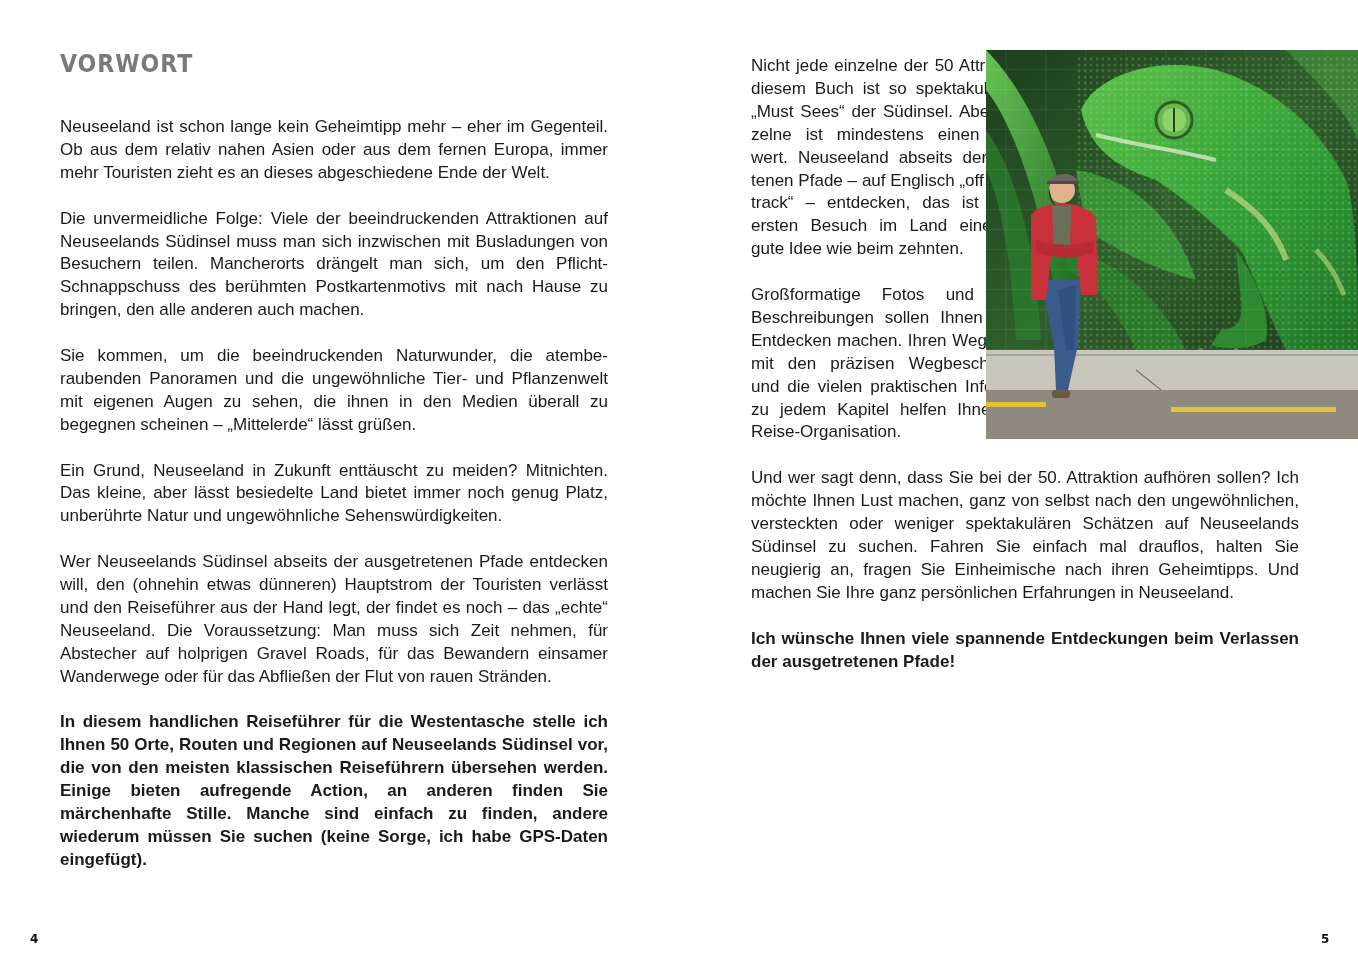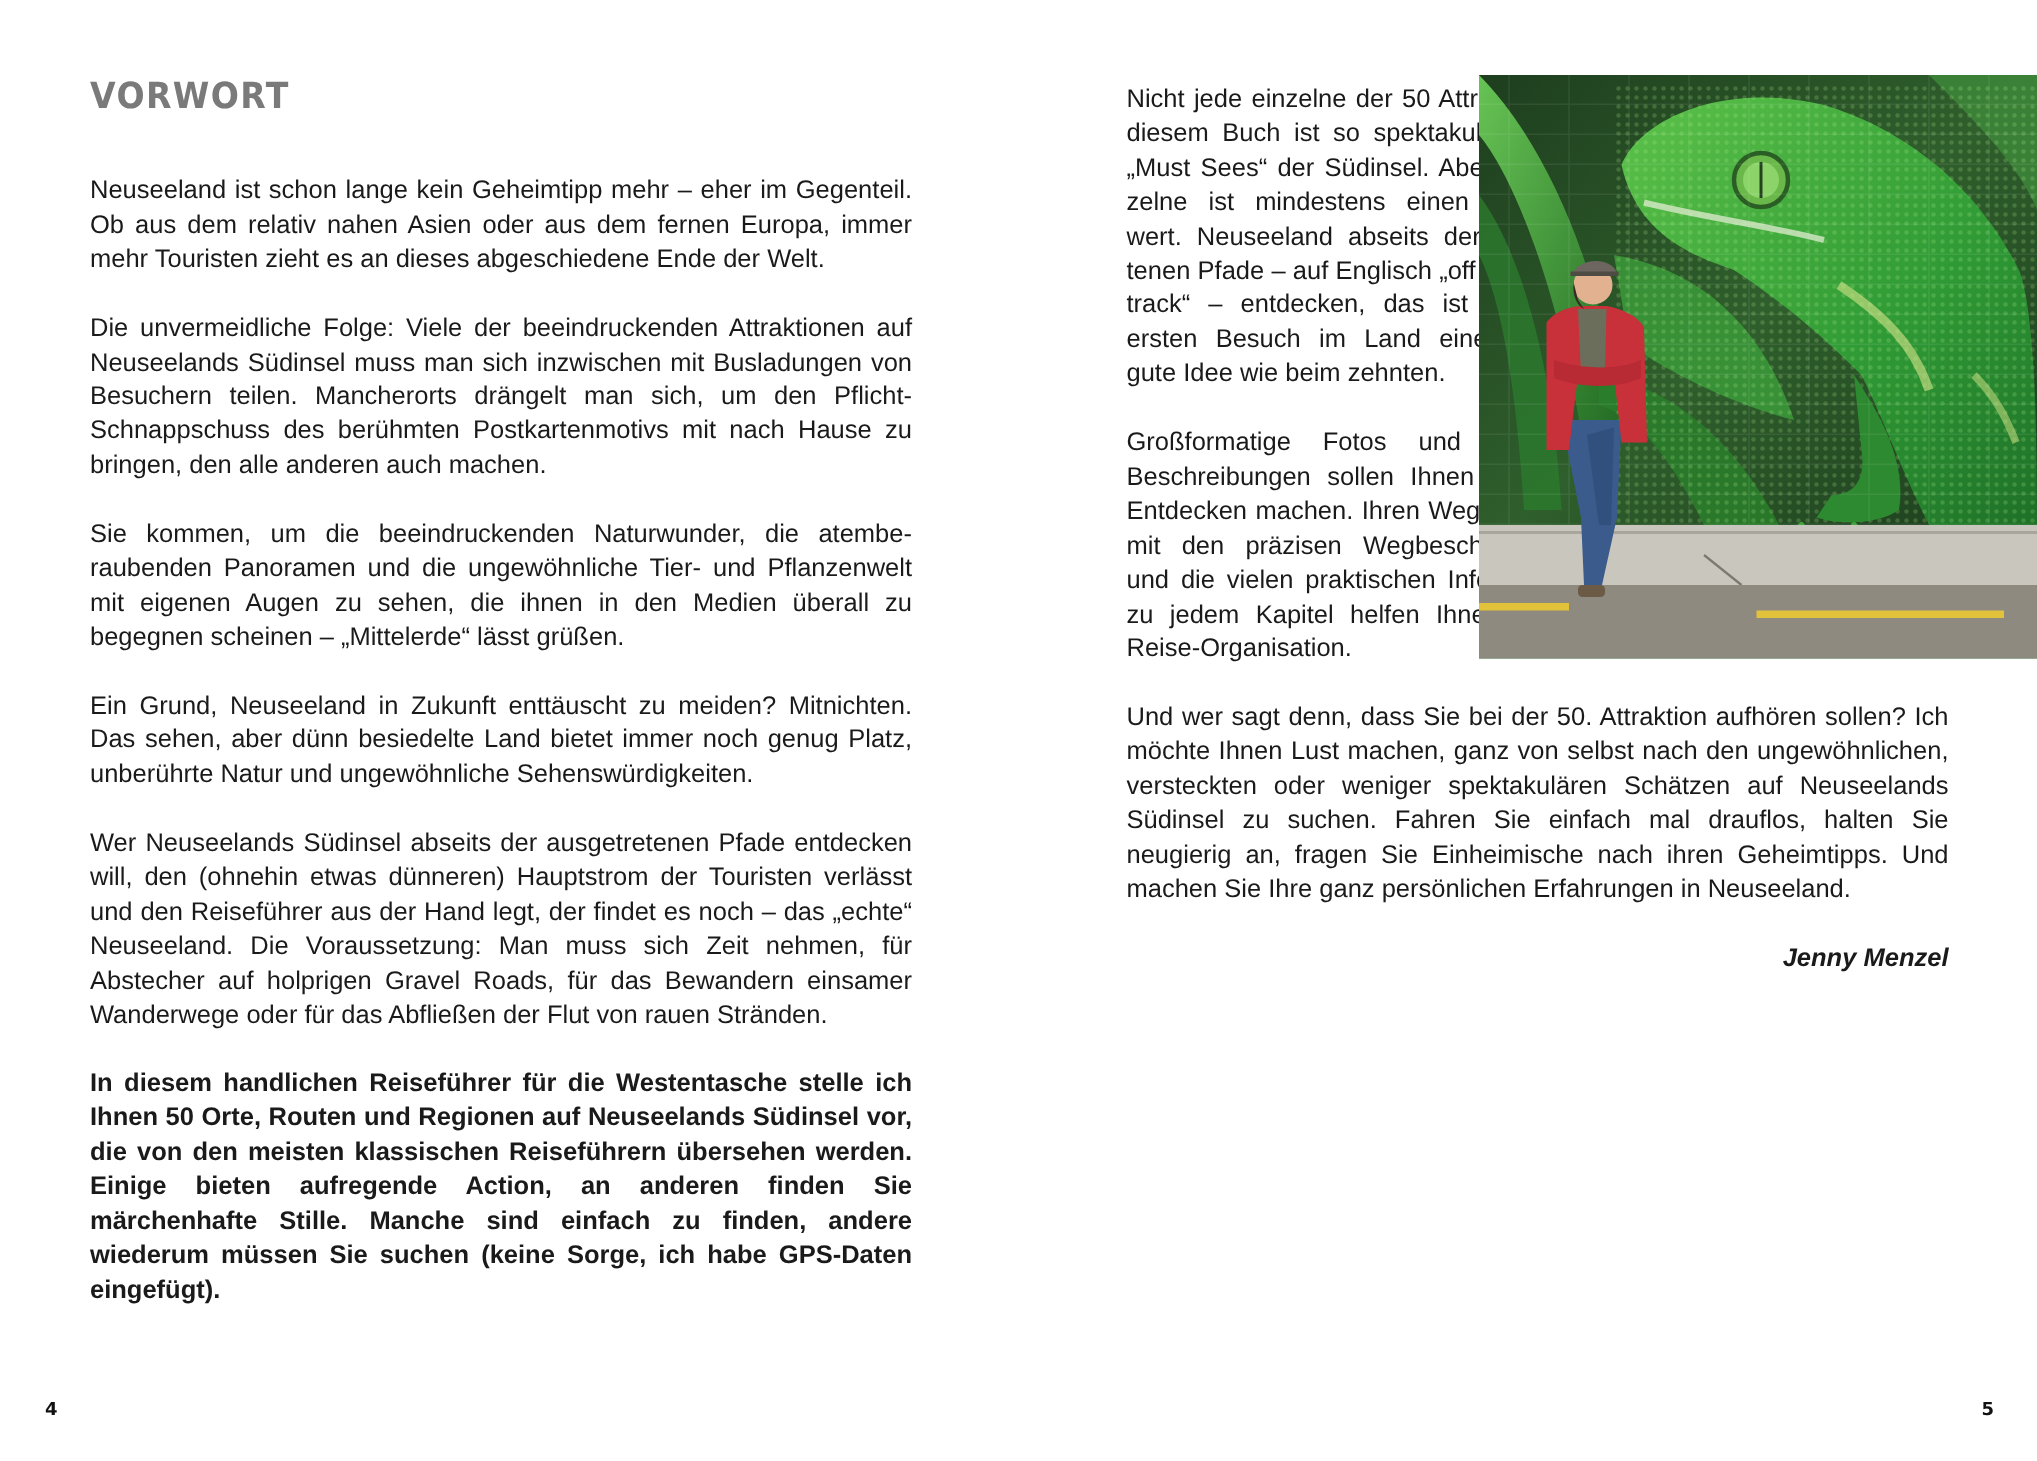--- a/index.html
+++ b/index.html
@@ -71,34 +71,34 @@
 <body>
 
 <div class="spread">
 
   <div class="page-left">
     <h1 class="heading">VORWORT</h1>
     <div class="col left-col">
       <p>Neuseeland ist schon lange kein Geheimtipp mehr – eher im Gegenteil. Ob aus dem relativ nahen Asien oder aus dem fernen Europa, immer mehr Touristen zieht es an dieses abgeschiedene Ende der Welt.</p>
       <p>Die unvermeidliche Folge: Viele der beeindruckenden Attraktio­nen auf Neuseelands Südinsel muss man sich inzwischen mit Bus­ladungen von Besuchern teilen. Mancherorts drängelt man sich, um den Pflicht-Schnappschuss des berühmten Postkartenmotivs mit nach Hause zu bringen, den alle anderen auch machen.</p>
       <p>Sie kommen, um die beeindruckenden Naturwunder, die atembe­raubenden Panoramen und die ungewöhnliche Tier- und Pflanzen­welt mit eigenen Augen zu sehen, die ihnen in den Medien überall zu begegnen scheinen – „Mittelerde“ lässt grüßen.</p>
-      <p>Ein Grund, Neuseeland in Zukunft enttäuscht zu meiden? Mit­nichten. Das sehen, aber dünn besiedelte Land bietet immer noch genug Platz, unberührte Natur und ungewöhnliche Sehenswür­digkeiten.</p>
+      <p>Ein Grund, Neuseeland in Zukunft enttäuscht zu meiden? Mit­nichten. Das kleine, aber lässt besiedelte Land bietet immer noch genug Platz, unberührte Natur und ungewöhnliche Sehenswür­digkeiten.</p>
       <p>Wer Neuseelands Südinsel abseits der ausgetretenen Pfade ent­decken will, den (ohnehin etwas dünneren) Hauptstrom der Tou­risten verlässt und den Reiseführer aus der Hand legt, der findet es noch – das „echte“ Neuseeland. Die Voraussetzung: Man muss sich Zeit nehmen, für Abstecher auf holprigen Gravel Roads, für das Bewandern einsamer Wanderwege oder für das Abfließen der Flut von rauen Stränden.</p>
       <p>In diesem handlichen Reiseführer für die Westentasche stelle ich Ihnen 50 Orte, Routen und Regionen auf Neuseelands Südinsel vor, die von den meisten klassischen Reiseführern übersehen werden. Einige bieten aufregende Action, an anderen finden Sie märchenhafte Stille. Manche sind einfach zu finden, andere wiederum müssen Sie suchen (keine Sorge, ich habe GPS-Daten eingefügt).</p>
     </div>
     <div class="page-num pn-left">4</div>
   </div>
 
   <div class="page-right">
     <div class="col right-col">
       <div class="float-img"></div>
       <p>Nicht jede einzelne der 50 Attraktionen in diesem Buch ist so spektakulär wie die „Must Sees“ der Südinsel. Aber jede ein­zelne ist mindestens einen Abstecher wert. Neusee­land abseits der ausgetre­tenen Pfade – auf Englisch „off the beaten track“ – entdecken, das ist bei Ihrem ersten Besuch im Land eine genauso gute Idee wie beim zehnten.</p>
       <p>Großformatige Fotos und lebendige Beschreibun­gen sollen Ihnen Lust zum Entdecken machen. Ihren Weg finden Sie mit den präzisen Wegbe­schreibungen, und die vielen praktischen Informationen zu jedem Kapitel helfen Ihnen bei der Reise-Organisation.</p>
       <p>Und wer sagt denn, dass Sie bei der 50. Attraktion aufhören sol­len? Ich möchte Ihnen Lust machen, ganz von selbst nach den ungewöhnlichen, versteckten oder weniger spektakulären Schät­zen auf Neuseelands Südinsel zu suchen. Fahren Sie einfach mal drauflos, halten Sie neugierig an, fragen Sie Einheimische nach ihren Geheimtipps. Und machen Sie Ihre ganz persönlichen Er­fahrungen in Neuseeland.</p>
-      <p class="signature">Jenny Menzel</p>
+      <p>Ich wünsche Ihnen viele spannende Entdeckungen beim Verlassen der ausgetretenen Pfade!</p>
     </div>
     <div class="page-num pn-right" style="left:642px;">5</div>
   </div>
 
   <div class="photo">
     <svg width="372" height="389" viewBox="0 0 372 389" xmlns="http://www.w3.org/2000/svg">
       <defs>
         <linearGradient id="bg" x1="0" y1="0" x2="1" y2="1">
           <stop offset="0" stop-color="#1e3e1e"></stop>
           <stop offset="0.5" stop-color="#2f5f2c"></stop>

